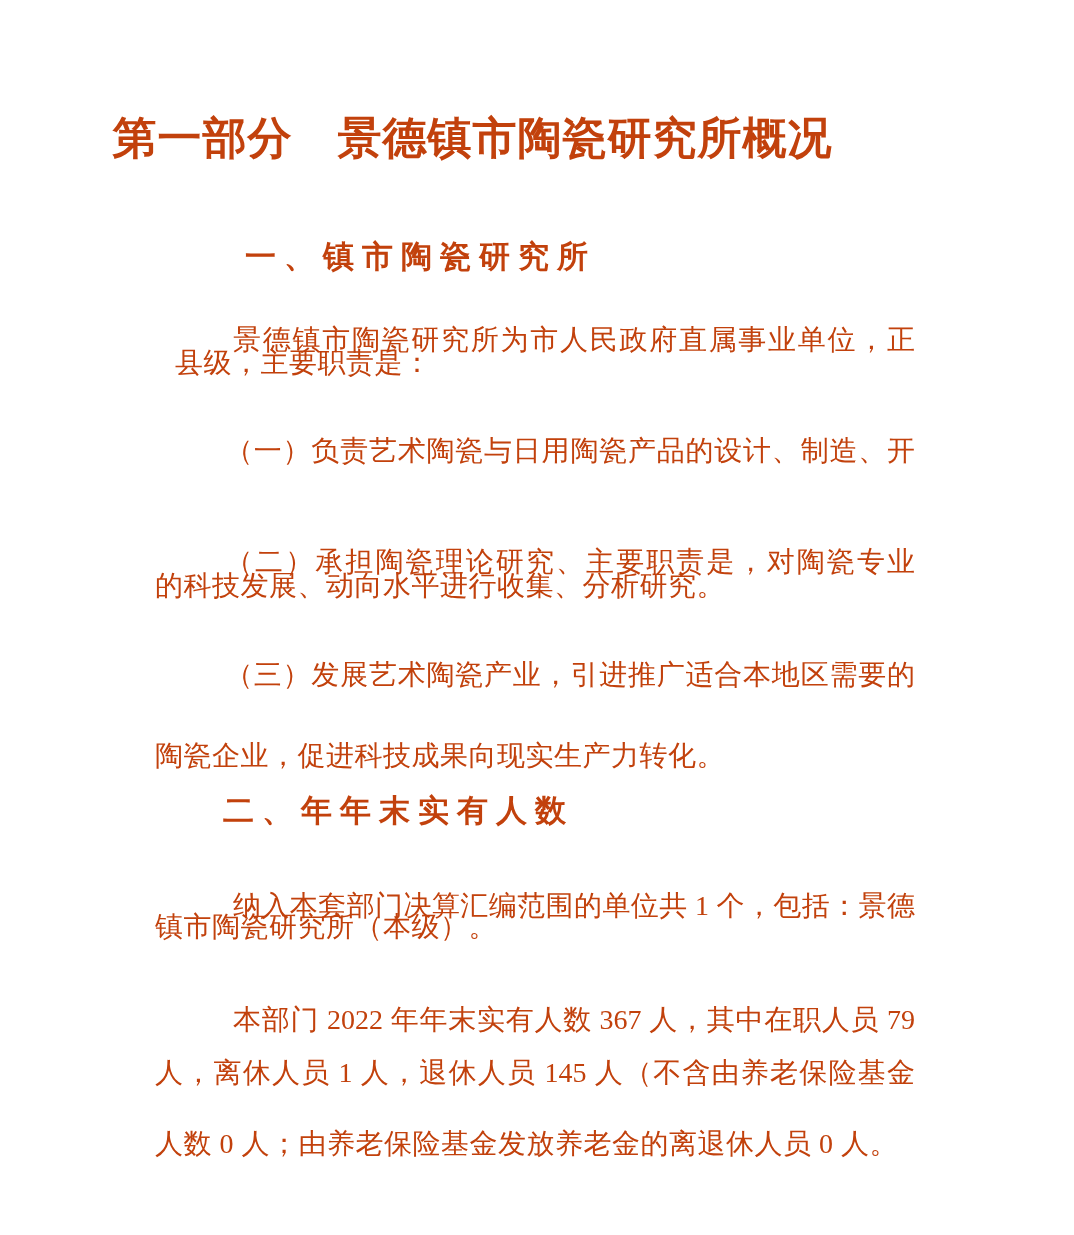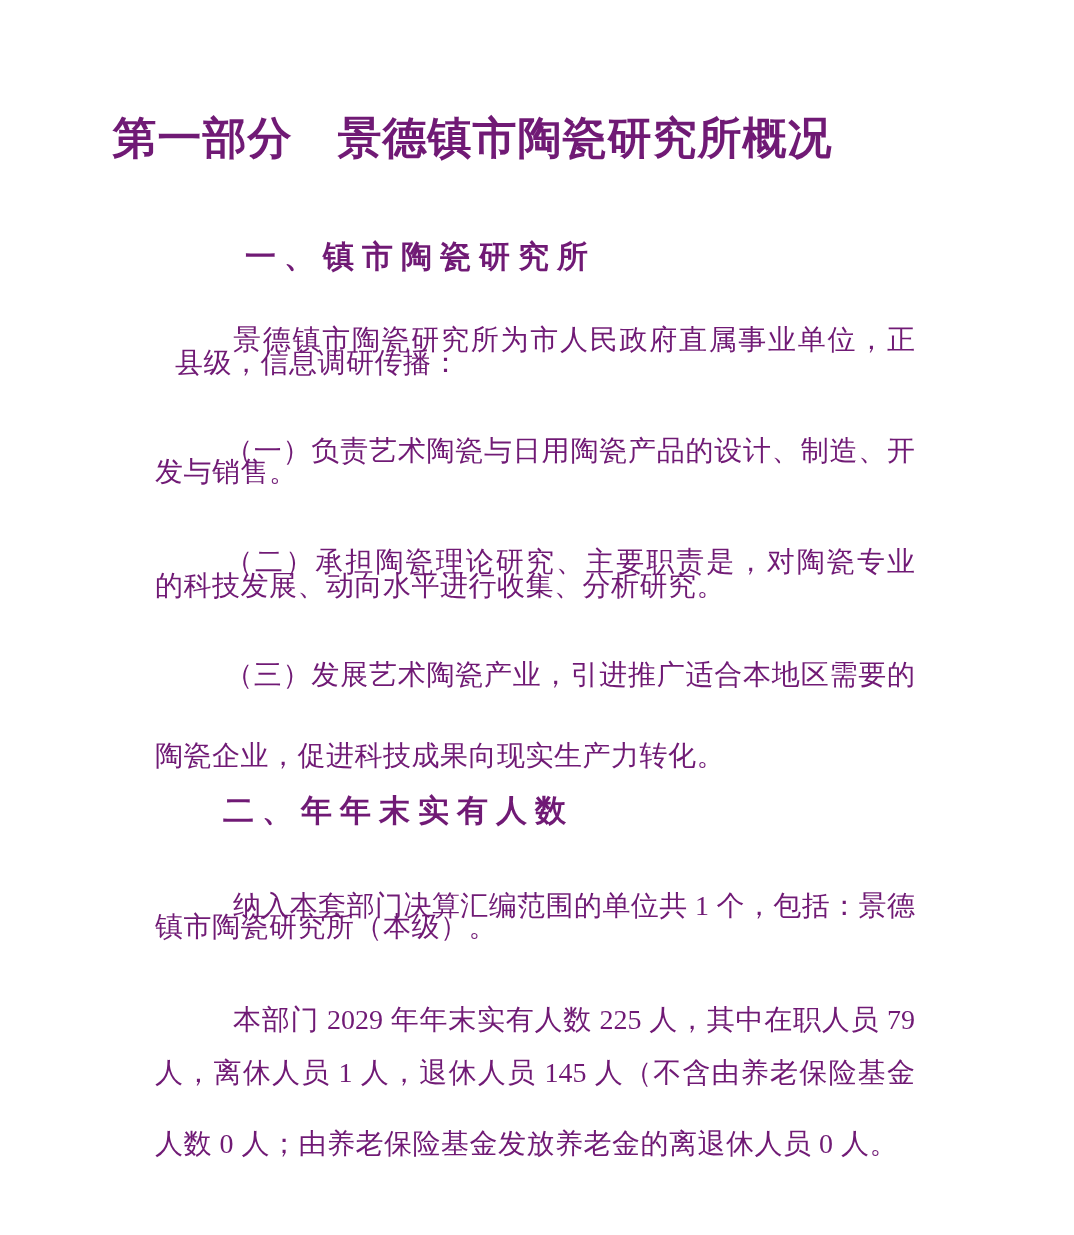--- a/index.html
+++ b/index.html
@@ -6,21 +6,21 @@
     margin: 0;
     padding: 0;
     background: #ffffff;
   }
   .page {
     position: relative;
     width: 937px;
     height: 1235px;
     background: #ffffff;
     overflow: hidden;
-    color: #701a75;
+    color: #c2410c;
   }
   
   .title {
     position: absolute;
     left: 8px;
     right: 0;
     top: 108px;
     margin: 0;
     text-align: center;
     font-family: "Liberation Sans", "DejaVu Sans", sans-serif;
@@ -69,29 +69,28 @@
 </head>
 <body>
 
 <div class="page">
 
   <h1 class="title">第一部分　景德镇市陶瓷研究所概况</h1>
 
   <div class="line heading ind90" style="top:238px">一、镇市陶瓷研究所</div>
 
   <div class="line body jf ind78" style="top:289px">景德镇市陶瓷研究所为市人民政府直属事业单位，正</div>
-  <div class="line body pad20" style="top:344px">县级，信息调研传播：</div>
+  <div class="line body pad20" style="top:344px">县级，主要职责是：</div>
   <div class="line body jf ind70" style="top:400px">（一）负责艺术陶瓷与日用陶瓷产品的设计、制造、开</div>
-  <div class="line body" style="top:453px">发与销售。</div>
   <div class="line body jf ind70" style="top:511px">（二）承担陶瓷理论研究、主要职责是，对陶瓷专业</div>
   <div class="line body" style="top:567px">的科技发展、动向水平进行收集、分析研究。</div>
   <div class="line body jf ind70" style="top:624px">（三）发展艺术陶瓷产业，引进推广适合本地区需要的</div>
   <div class="line body" style="top:737px">陶瓷企业，促进科技成果向现实生产力转化。</div>
 
   <div class="line heading ind68" style="top:792px">二、年年末实有人数</div>
 
   <div class="line body jf ind78" style="top:855px">纳入本套部门决算汇编范围的单位共 1 个，包括：景德</div>
   <div class="line body" style="top:908px">镇市陶瓷研究所（本级）。</div>
-  <div class="line body jf ind78" style="top:969px">本部门 2029 年年末实有人数 225 人，其中在职人员 79</div>
+  <div class="line body jf ind78" style="top:969px">本部门 2022 年年末实有人数 367 人，其中在职人员 79</div>
   <div class="line body jf" style="top:1022px">人，离休人员 1 人，退休人员 145 人（不含由养老保险基金</div>
   <div class="line body" style="top:1125px">人数 0 人；由养老保险基金发放养老金的离退休人员 0 人。</div>
 
 </div>
 
 </body></html>

